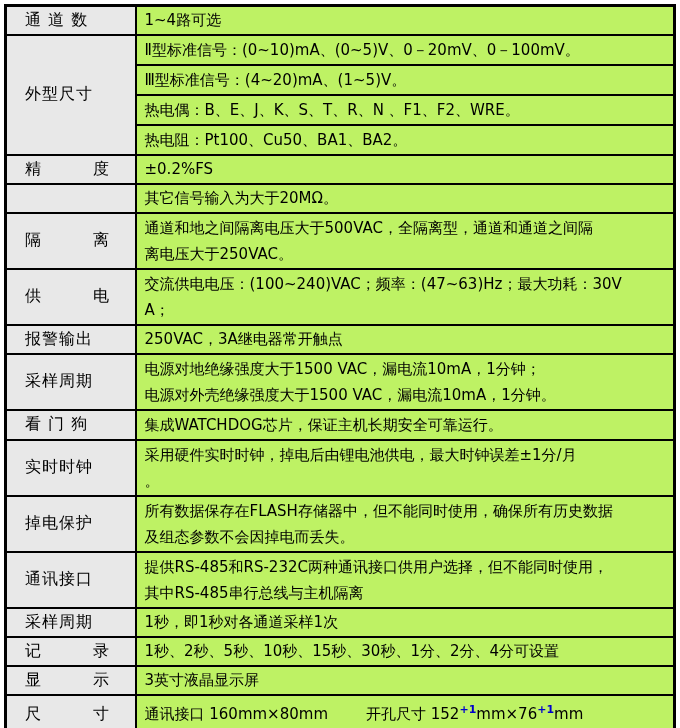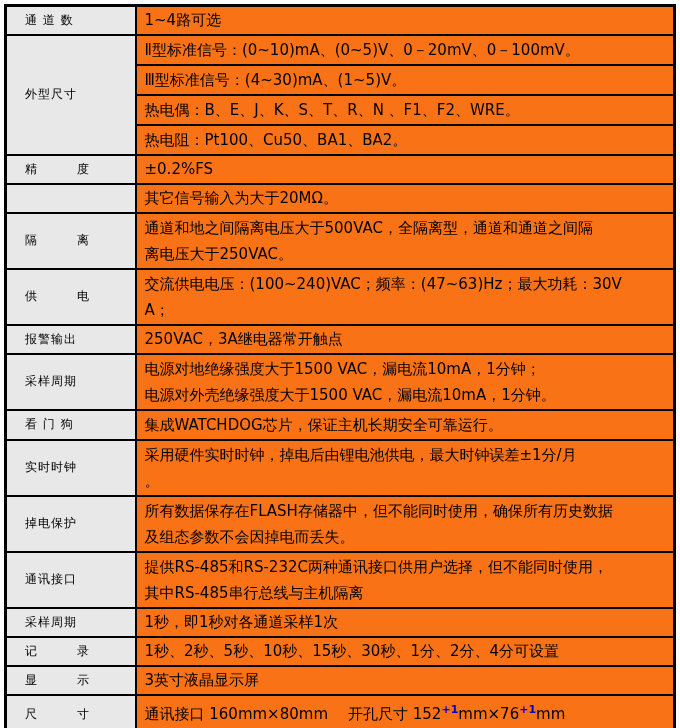--- a/index.html
+++ b/index.html
@@ -25,45 +25,45 @@
   td {
     border: 2px solid #000000;
     font-size: 15px;
     vertical-align: middle;
     padding: 0;
     overflow: hidden;
   }
   td.label-cell {
     background: #e8e8e8;
     padding-left: 18px;
-    font-size: 12px;
+    font-size: 16px;
     white-space: nowrap;
     letter-spacing: 1px;
   }
   td.value-cell {
-    background: #f97316;
+    background: #bef264;
     padding-left: 8px;
     padding-right: 4px;
   }
   .line {
     line-height: 26px;
     white-space: nowrap;
   }
   tr.h-s  { height: 29px; }
   tr.h-s2 { height: 30px; }
   tr.h-d  { height: 56px; }
   tr.h-sz { height: 40px; }
   sup.sup-blue {
     color: #0000cc;
     font-size: 11px;
     font-weight: bold;
     vertical-align: super;
     line-height: 0;
   }
-  .hole-part { margin-left: 20px; }
+  .hole-part { margin-left: 38px; }
   .dim-line { white-space: nowrap; line-height: 26px; }
 </style>
 </head>
 <body>
 
 <div class="page">
   <table class="spec-table">
     <colgroup>
         <col class="col-label">
         <col class="col-value">
@@ -78,21 +78,21 @@
     </tr>
 
     <tr class="h-s2">
       <td class="label-cell" rowspan="4">外型尺寸</td>
       <td class="value-cell">
             <div class="line">Ⅱ型标准信号：(0~10)mA、(0~5)V、0－20mV、0－100mV。</div>
           </td>
     </tr>
     <tr class="h-s2">
       <td class="value-cell">
-            <div class="line">Ⅲ型标准信号：(4~30)mA、(1~5)V。</div>
+            <div class="line">Ⅲ型标准信号：(4~20)mA、(1~5)V。</div>
           </td>
     </tr>
     <tr class="h-s2">
       <td class="value-cell">
             <div class="line">热电偶：B、E、J、K、S、T、R、N 、F1、F2、WRE。</div>
           </td>
     </tr>
     <tr class="h-s2">
       <td class="value-cell">
             <div class="line">热电阻：Pt100、Cu50、BA1、BA2。</div>

